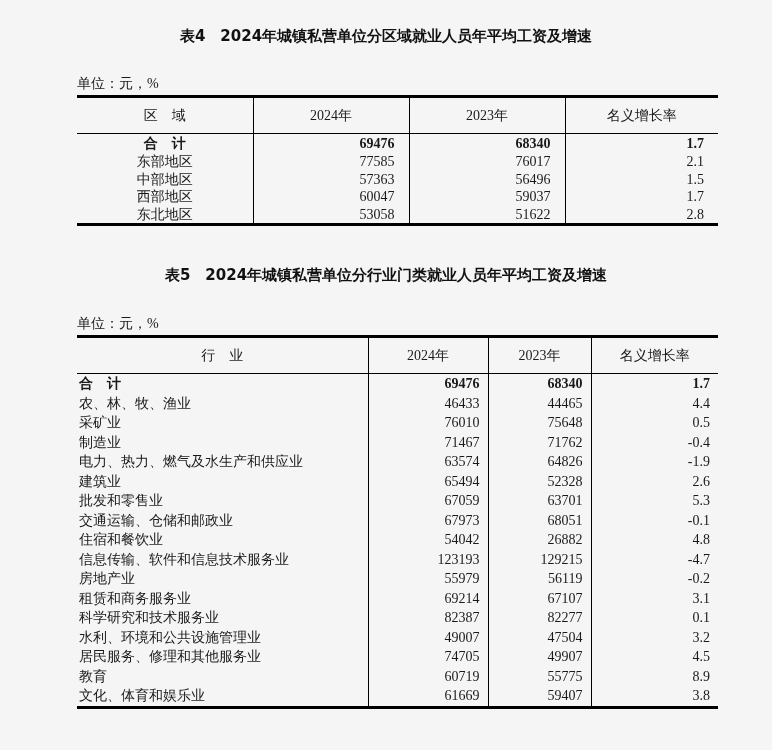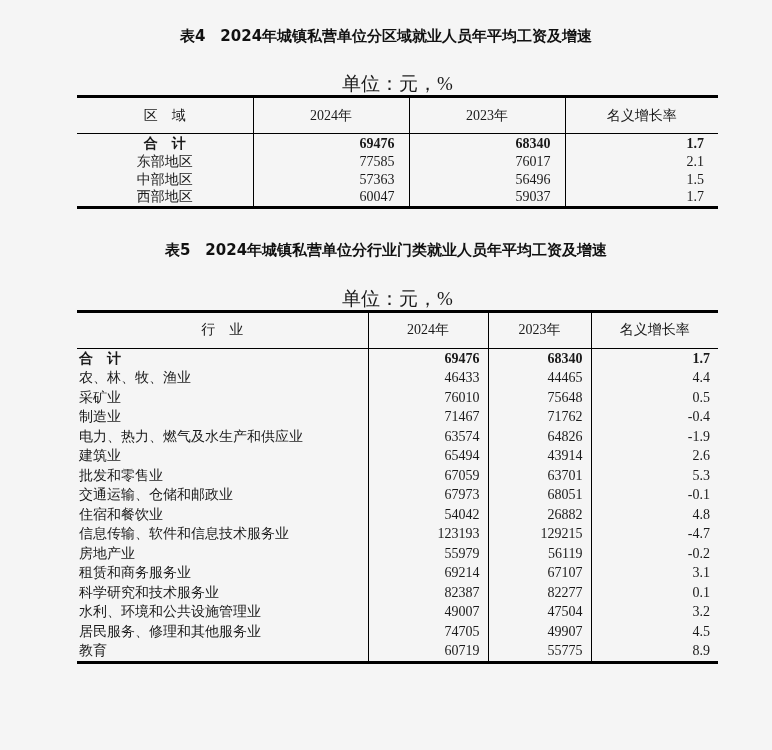--- a/index.html
+++ b/index.html
@@ -21,26 +21,26 @@
   }
   .tbl-title {
     text-align: center;
     font-weight: bold;
     font-size: 15px;
     line-height: 18px;
     font-family: "DejaVu Sans", "Liberation Sans", sans-serif;
     color: #111;
   }
   .title-t4 { padding-top: 27px; }
-  .title-t5 { padding-top: 32px; }
+  .title-t5 { padding-top: 40px; }
   .unit-note {
     width: 641px;
     margin-left: 77px;
-    text-align: center;
-    font-size: 19px;
+    text-align: left;
+    font-size: 14px;
     line-height: 16px;
   }
   .unit-t4 { margin-top: 31px; }
   .unit-t5 { margin-top: 32px; }
   table.stat-table {
     width: 641px;
     margin: 3px 8px 0 77px;
     border-collapse: collapse;
     table-layout: fixed;
     border-top: 3px solid #000;
@@ -118,20 +118,26 @@
             <td class="num">57363</td>
             <td class="num">56496</td>
             <td class="num">1.5</td>
           </tr>
           <tr>
             <td class="label">西部地区</td>
             <td class="num">60047</td>
             <td class="num">59037</td>
             <td class="num">1.7</td>
           </tr>
+          <tr>
+            <td class="label">东北地区</td>
+            <td class="num">53058</td>
+            <td class="num">51622</td>
+            <td class="num">2.8</td>
+          </tr>
         </tbody>
     </table>
   </section>
 
   <section>
     <div class="tbl-title title-t5">表5　2024年城镇私营单位分行业门类就业人员年平均工资及增速</div>
     <div class="unit-note unit-t5">单位：元，%</div>
     <table class="stat-table t5">
       <colgroup>
           <col class="c0">
@@ -174,21 +180,21 @@
           </tr>
           <tr>
             <td class="label">电力、热力、燃气及水生产和供应业</td>
             <td class="num">63574</td>
             <td class="num">64826</td>
             <td class="num">-1.9</td>
           </tr>
           <tr>
             <td class="label">建筑业</td>
             <td class="num">65494</td>
-            <td class="num">43914</td>
+            <td class="num">52328</td>
             <td class="num">2.6</td>
           </tr>
           <tr>
             <td class="label">批发和零售业</td>
             <td class="num">67059</td>
             <td class="num">63701</td>
             <td class="num">5.3</td>
           </tr>
           <tr>
             <td class="label">交通运输、仓储和邮政业</td>
@@ -237,17 +243,23 @@
             <td class="num">74705</td>
             <td class="num">49907</td>
             <td class="num">4.5</td>
           </tr>
           <tr>
             <td class="label">教育</td>
             <td class="num">60719</td>
             <td class="num">55775</td>
             <td class="num">8.9</td>
           </tr>
+          <tr>
+            <td class="label">文化、体育和娱乐业</td>
+            <td class="num">61669</td>
+            <td class="num">59407</td>
+            <td class="num">3.8</td>
+          </tr>
         </tbody>
     </table>
   </section>
 
 </div>
 
 </body></html>

